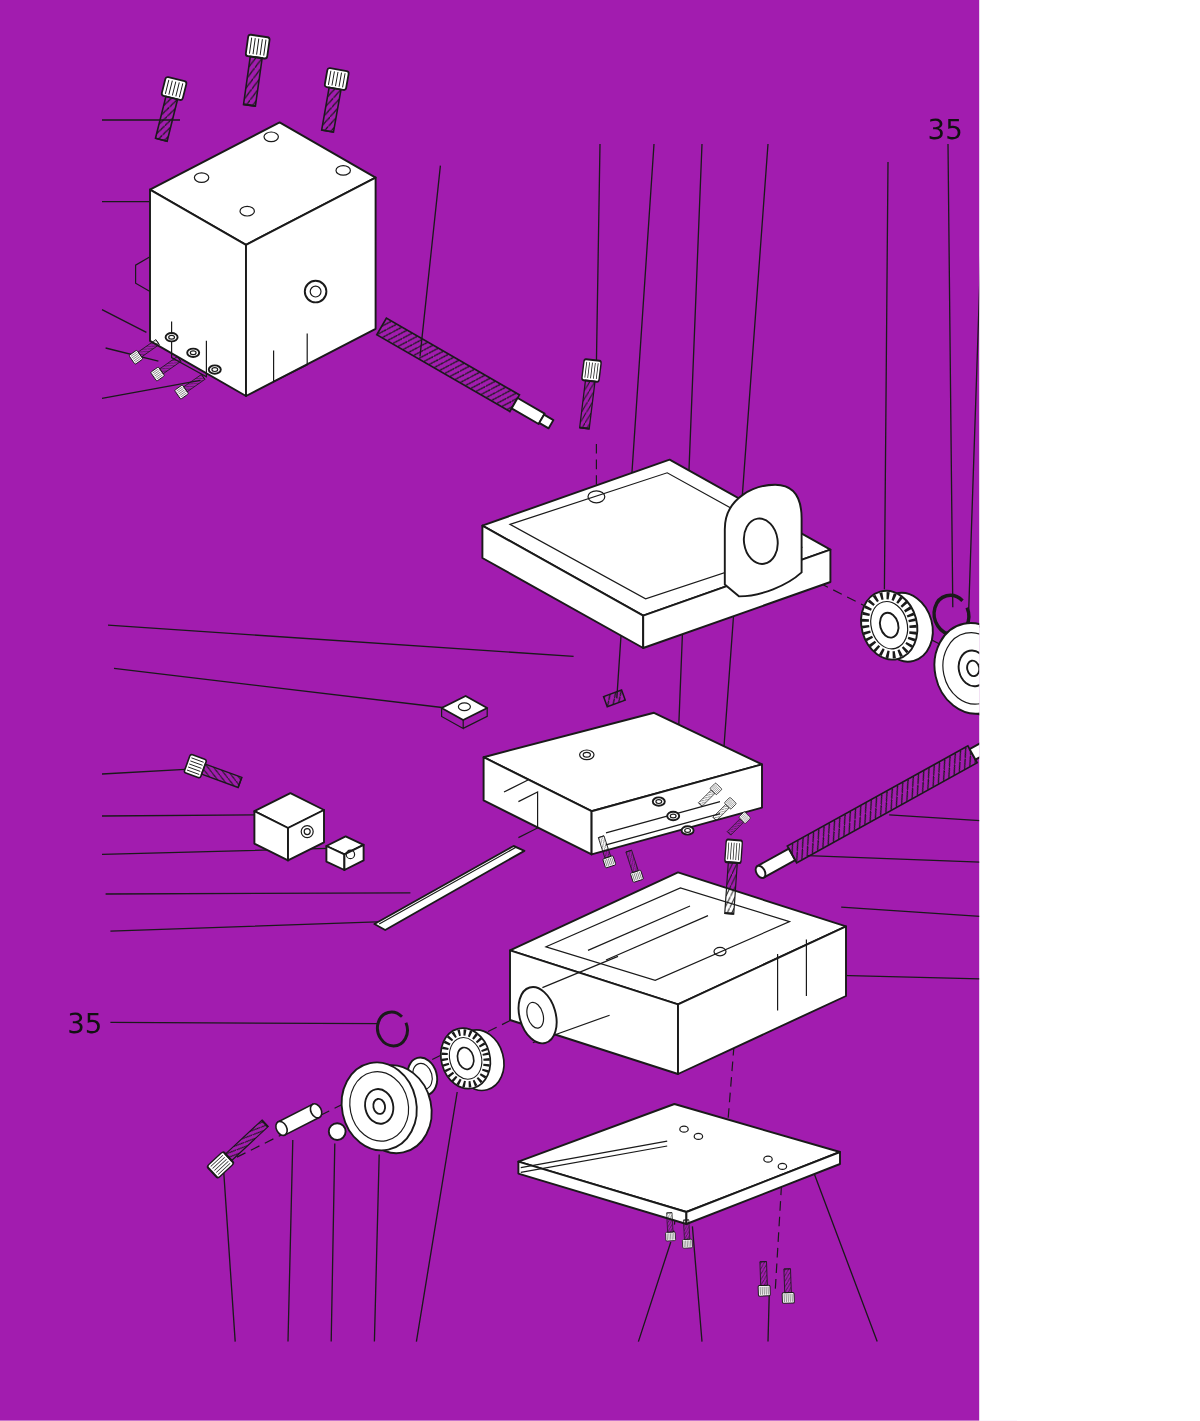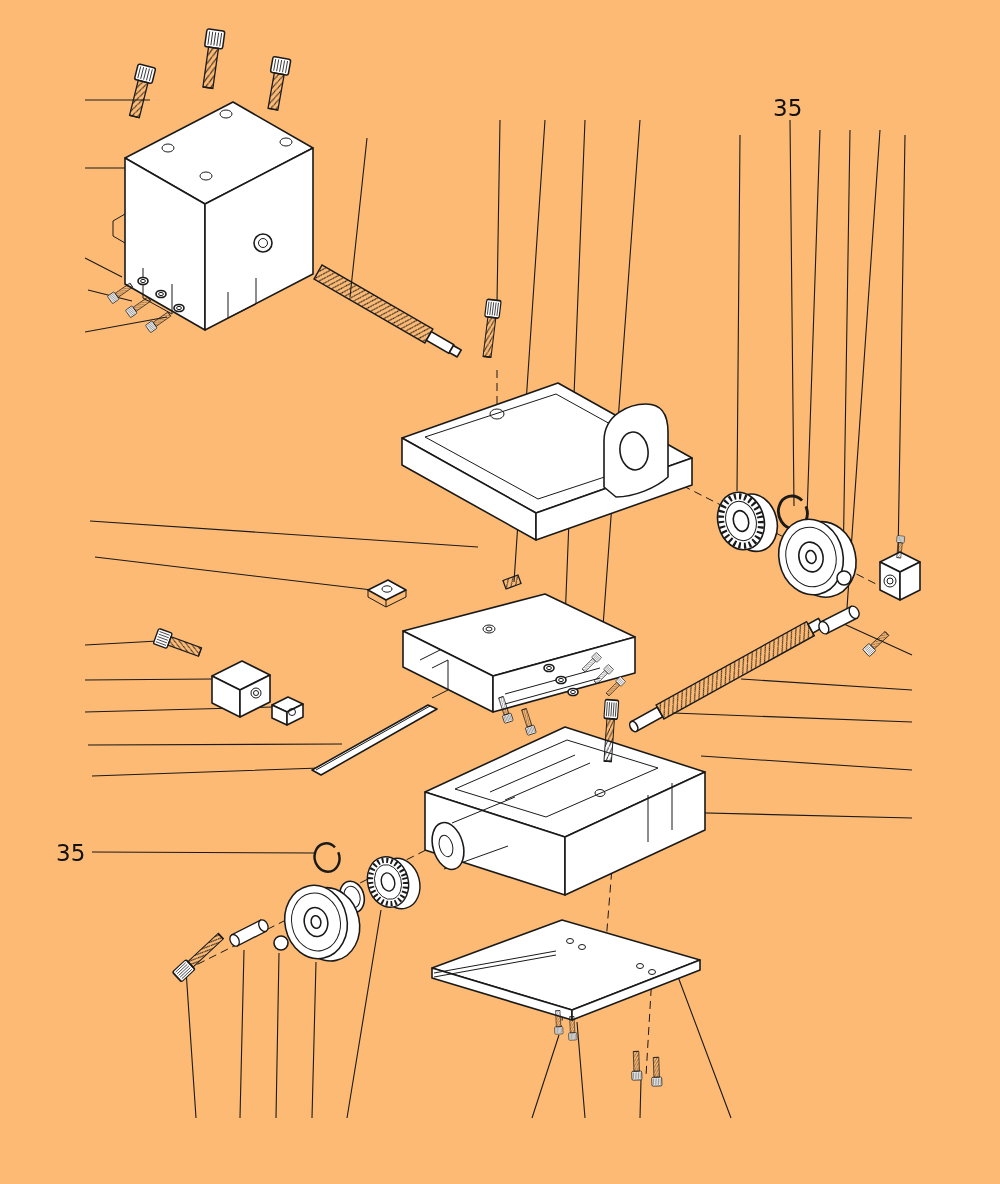--- a/index.html
+++ b/index.html
@@ -1,16 +1,16 @@
 <!DOCTYPE html>
 <html><head>
 <meta charset="utf-8">
 <style>
   html,body{margin:0;padding:0;background:#ffffff;}
-  .page{width:1000px;height:1184px;background:#fdba74;position:relative;overflow:hidden;}
+  .page{width:816px;height:1184px;background:#a21caf;position:relative;overflow:hidden;}
   svg{display:block;}
   .ln{fill:none;stroke:#1a1a1a;stroke-width:1.1;}
   .pt{fill:#ffffff;stroke:#1a1a1a;stroke-width:1.6;stroke-linejoin:round;}
   .tn{fill:none;stroke:#1a1a1a;stroke-width:1;}
   .dash{fill:none;stroke:#1a1a1a;stroke-width:1;stroke-dasharray:8 5;}
   .callout{font-family:"DejaVu Sans",sans-serif;font-size:23px;fill:#111;}
 </style>
 </head>
 <body>
 

